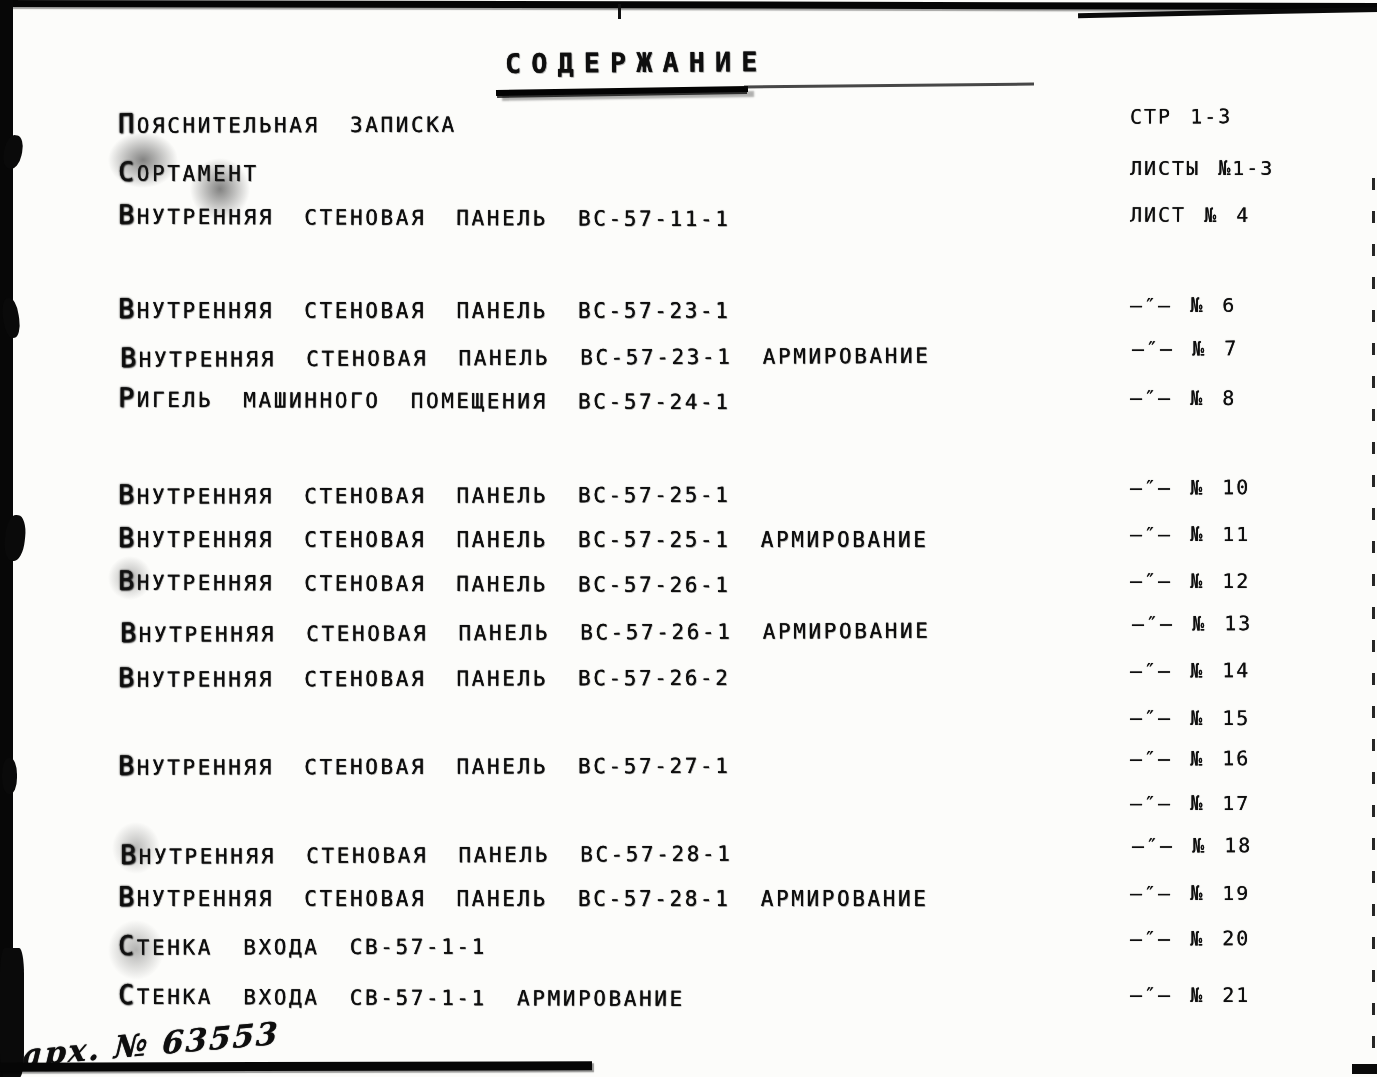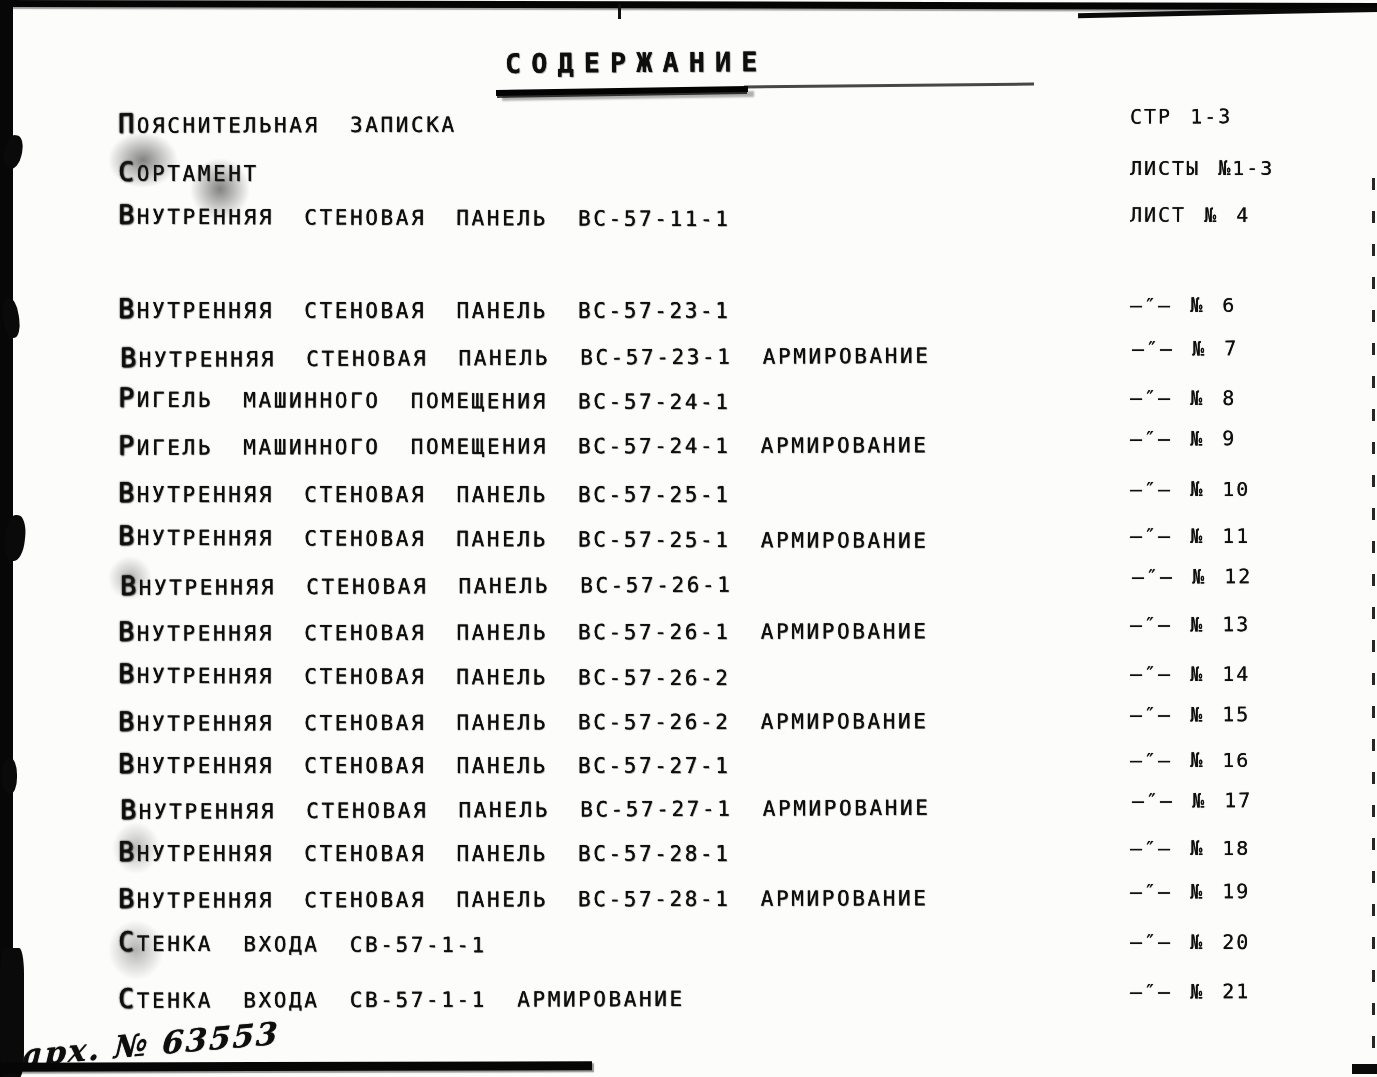--- a/index.html
+++ b/index.html
@@ -130,24 +130,20 @@
         <span class="entry-page">—″— № 6</span>
       </div>
       <div class="row" style="top:339px">
         <span class="entry-name">Внутренняя стеновая панель ВС-57-23-1 Армирование</span>
         <span class="entry-page">—″— № 7</span>
       </div>
       <div class="row" style="top:384px">
         <span class="entry-name">Ригель машинного помещения ВС-57-24-1</span>
         <span class="entry-page">—″— № 8</span>
       </div>
-      <div class="row" style="top:428px">
-        <span class="entry-name">Ригель машинного помещения ВС-57-24-1 Армирование</span>
-        <span class="entry-page">—″— № 9</span>
-      </div>
       <div class="row" style="top:477px">
         <span class="entry-name">Внутренняя стеновая панель ВС-57-25-1</span>
         <span class="entry-page">—″— № 10</span>
       </div>
       <div class="row" style="top:522px">
         <span class="entry-name">Внутренняя стеновая панель ВС-57-25-1 Армирование</span>
         <span class="entry-page">—″— № 11</span>
       </div>
       <div class="row" style="top:567px">
         <span class="entry-name">Внутренняя стеновая панель ВС-57-26-1</span>
@@ -155,29 +151,27 @@
       </div>
       <div class="row" style="top:614px">
         <span class="entry-name">Внутренняя стеновая панель ВС-57-26-1 Армирование</span>
         <span class="entry-page">—″— № 13</span>
       </div>
       <div class="row" style="top:660px">
         <span class="entry-name">Внутренняя стеновая панель ВС-57-26-2</span>
         <span class="entry-page">—″— № 14</span>
       </div>
       <div class="row" style="top:704px">
-        <span class="entry-name">Внутренняя стеновая панель ВС-57-26-2 Армирование</span>
         <span class="entry-page">—″— № 15</span>
       </div>
       <div class="row" style="top:748px">
         <span class="entry-name">Внутренняя стеновая панель ВС-57-27-1</span>
         <span class="entry-page">—″— № 16</span>
       </div>
       <div class="row" style="top:791px">
-        <span class="entry-name">Внутренняя стеновая панель ВС-57-27-1 Армирование</span>
         <span class="entry-page">—″— № 17</span>
       </div>
       <div class="row" style="top:836px">
         <span class="entry-name">Внутренняя стеновая панель ВС-57-28-1</span>
         <span class="entry-page">—″— № 18</span>
       </div>
       <div class="row" style="top:881px">
         <span class="entry-name">Внутренняя стеновая панель ВС-57-28-1 Армирование</span>
         <span class="entry-page">—″— № 19</span>
       </div>

